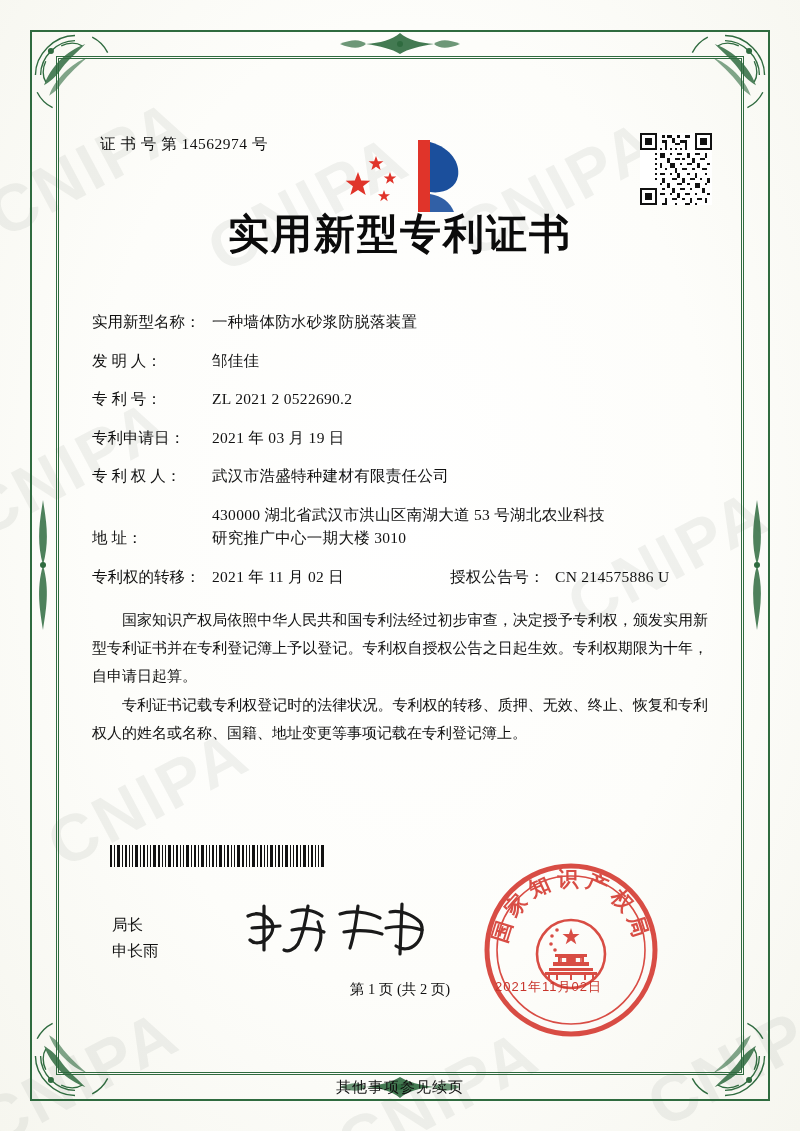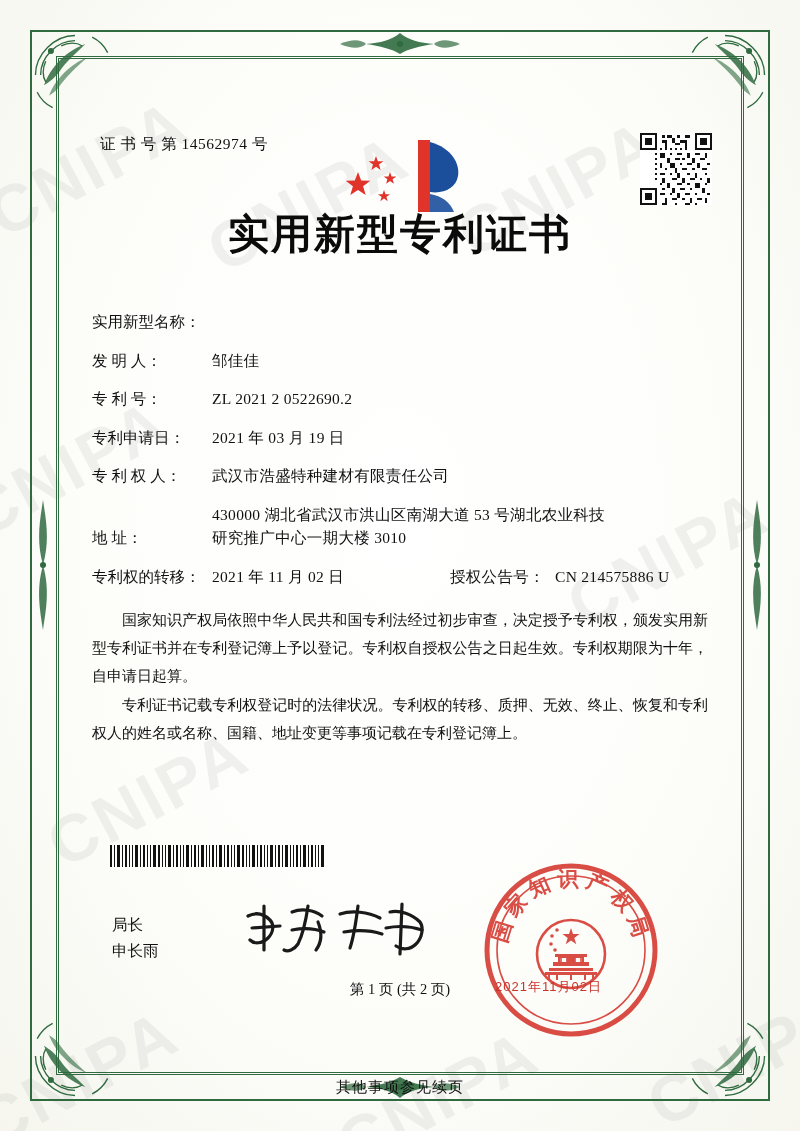--- a/index.html
+++ b/index.html
@@ -450,20 +450,21 @@
   <div class="content">
 
     <div class="cert-no">证 书 号 第 14562974 号</div>
 
     <div class="title">实用新型专利证书</div>
 
     <div class="fields">
 
       <div class="frow">
         <div class="flabel">实用新型名称：</div>
+        <div class="fvalue">一种墙体防水砂浆防脱落装置</div>
       </div>
 
       <div class="frow">
         <div class="flabel">发 明 人：</div>
         <div class="fvalue">邹佳佳</div>
       </div>
 
       <div class="frow">
         <div class="flabel">专 利 号：</div>
         <div class="fvalue">ZL 2021 2 0522690.2</div>

